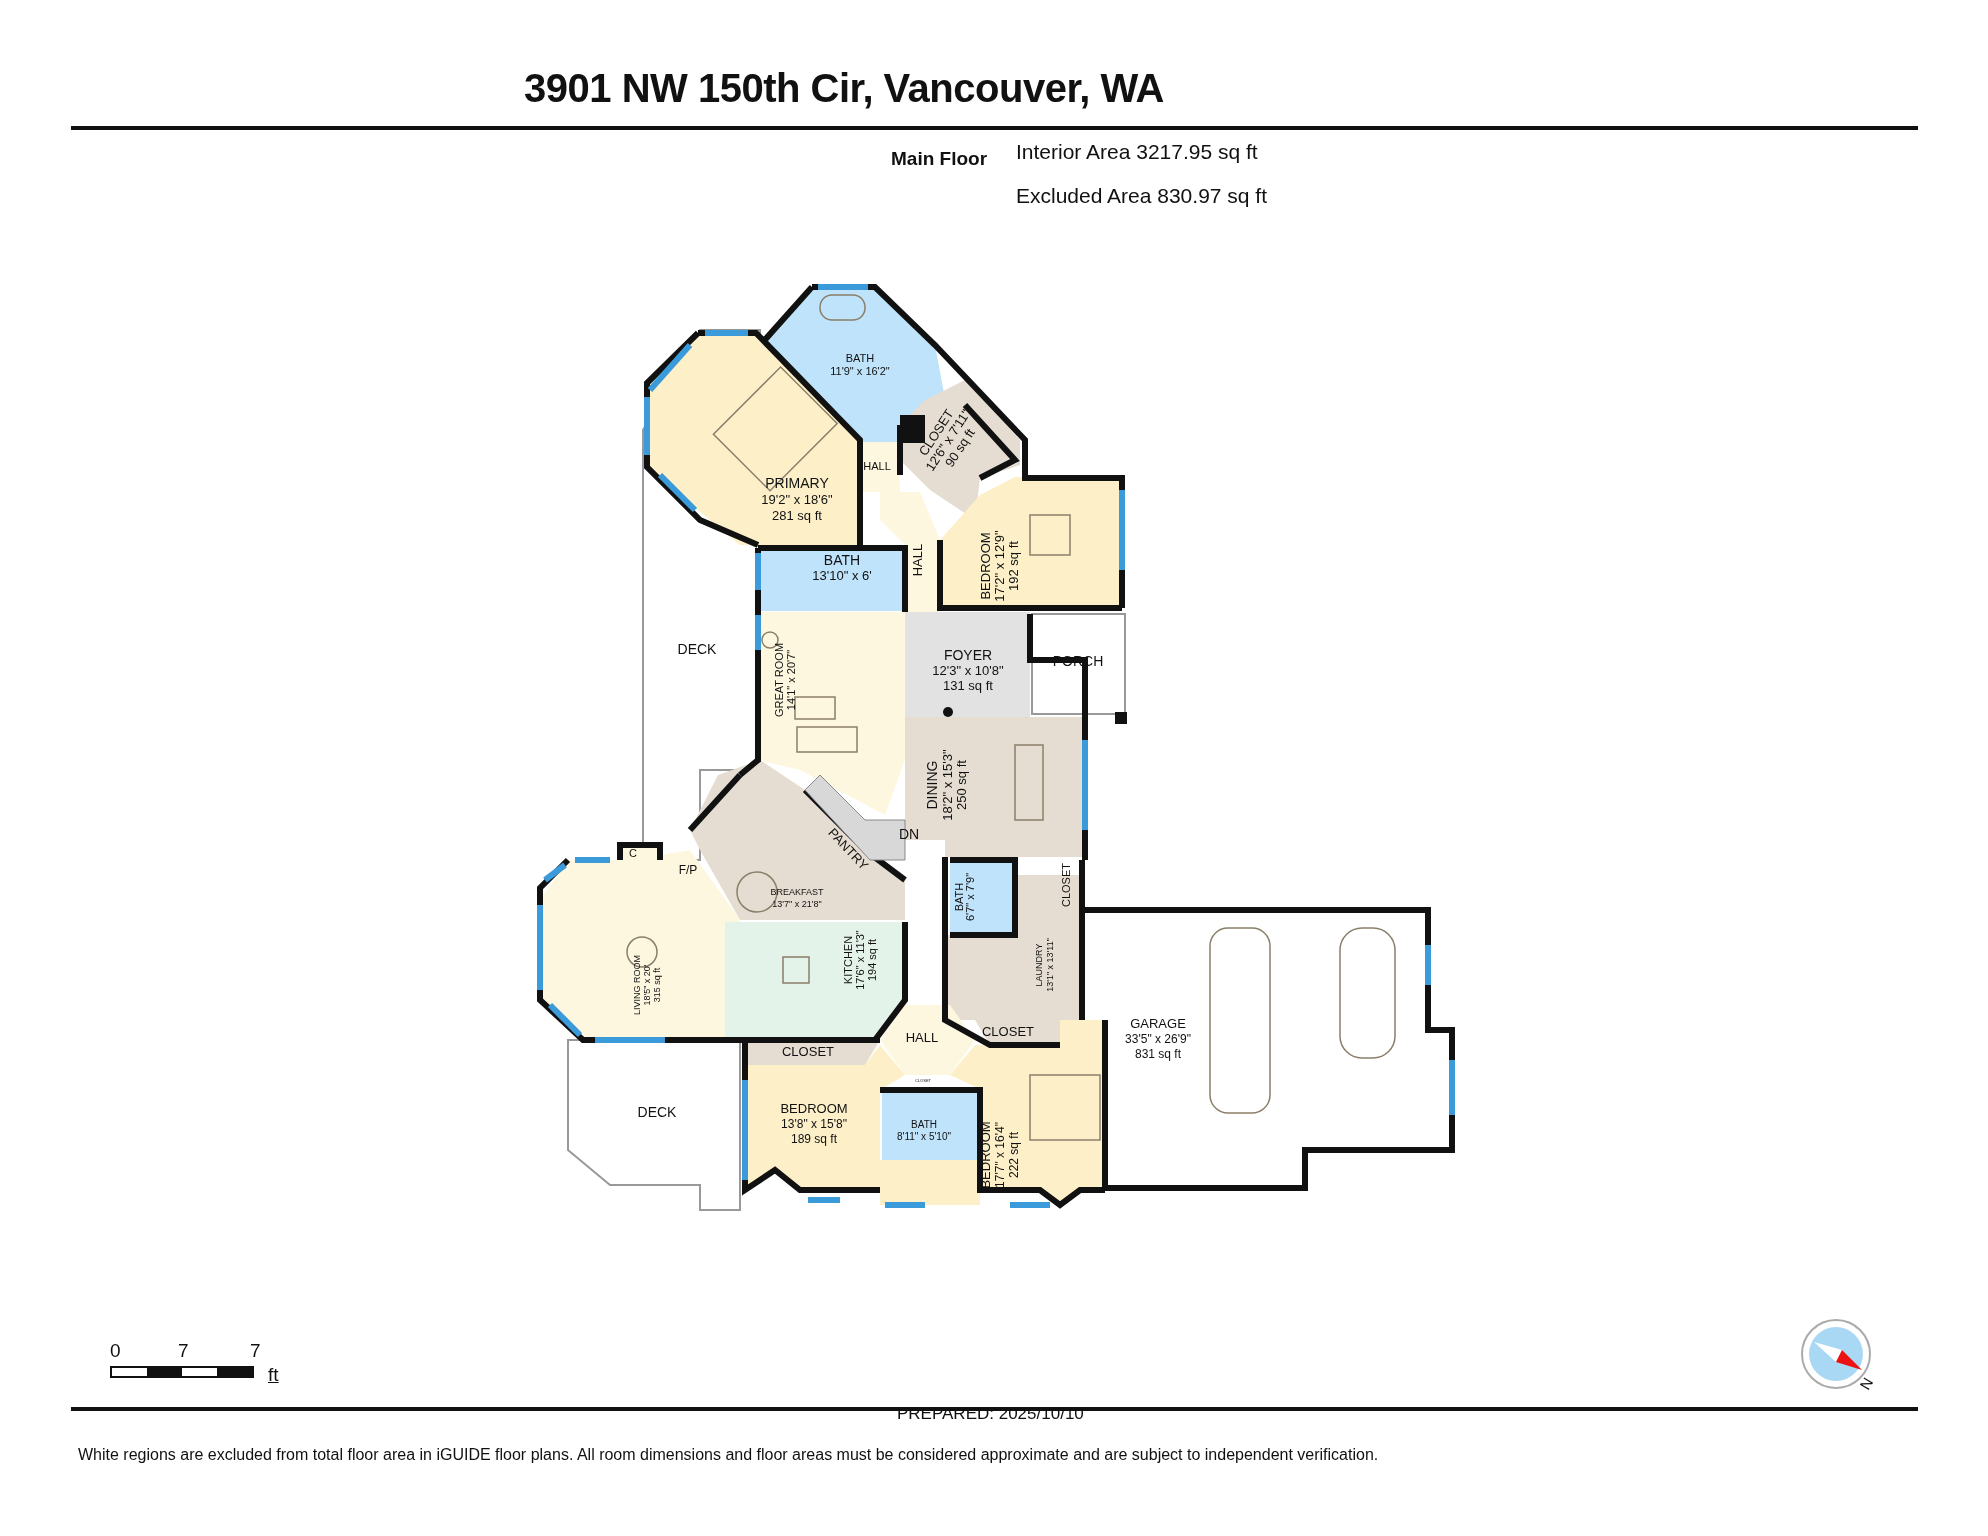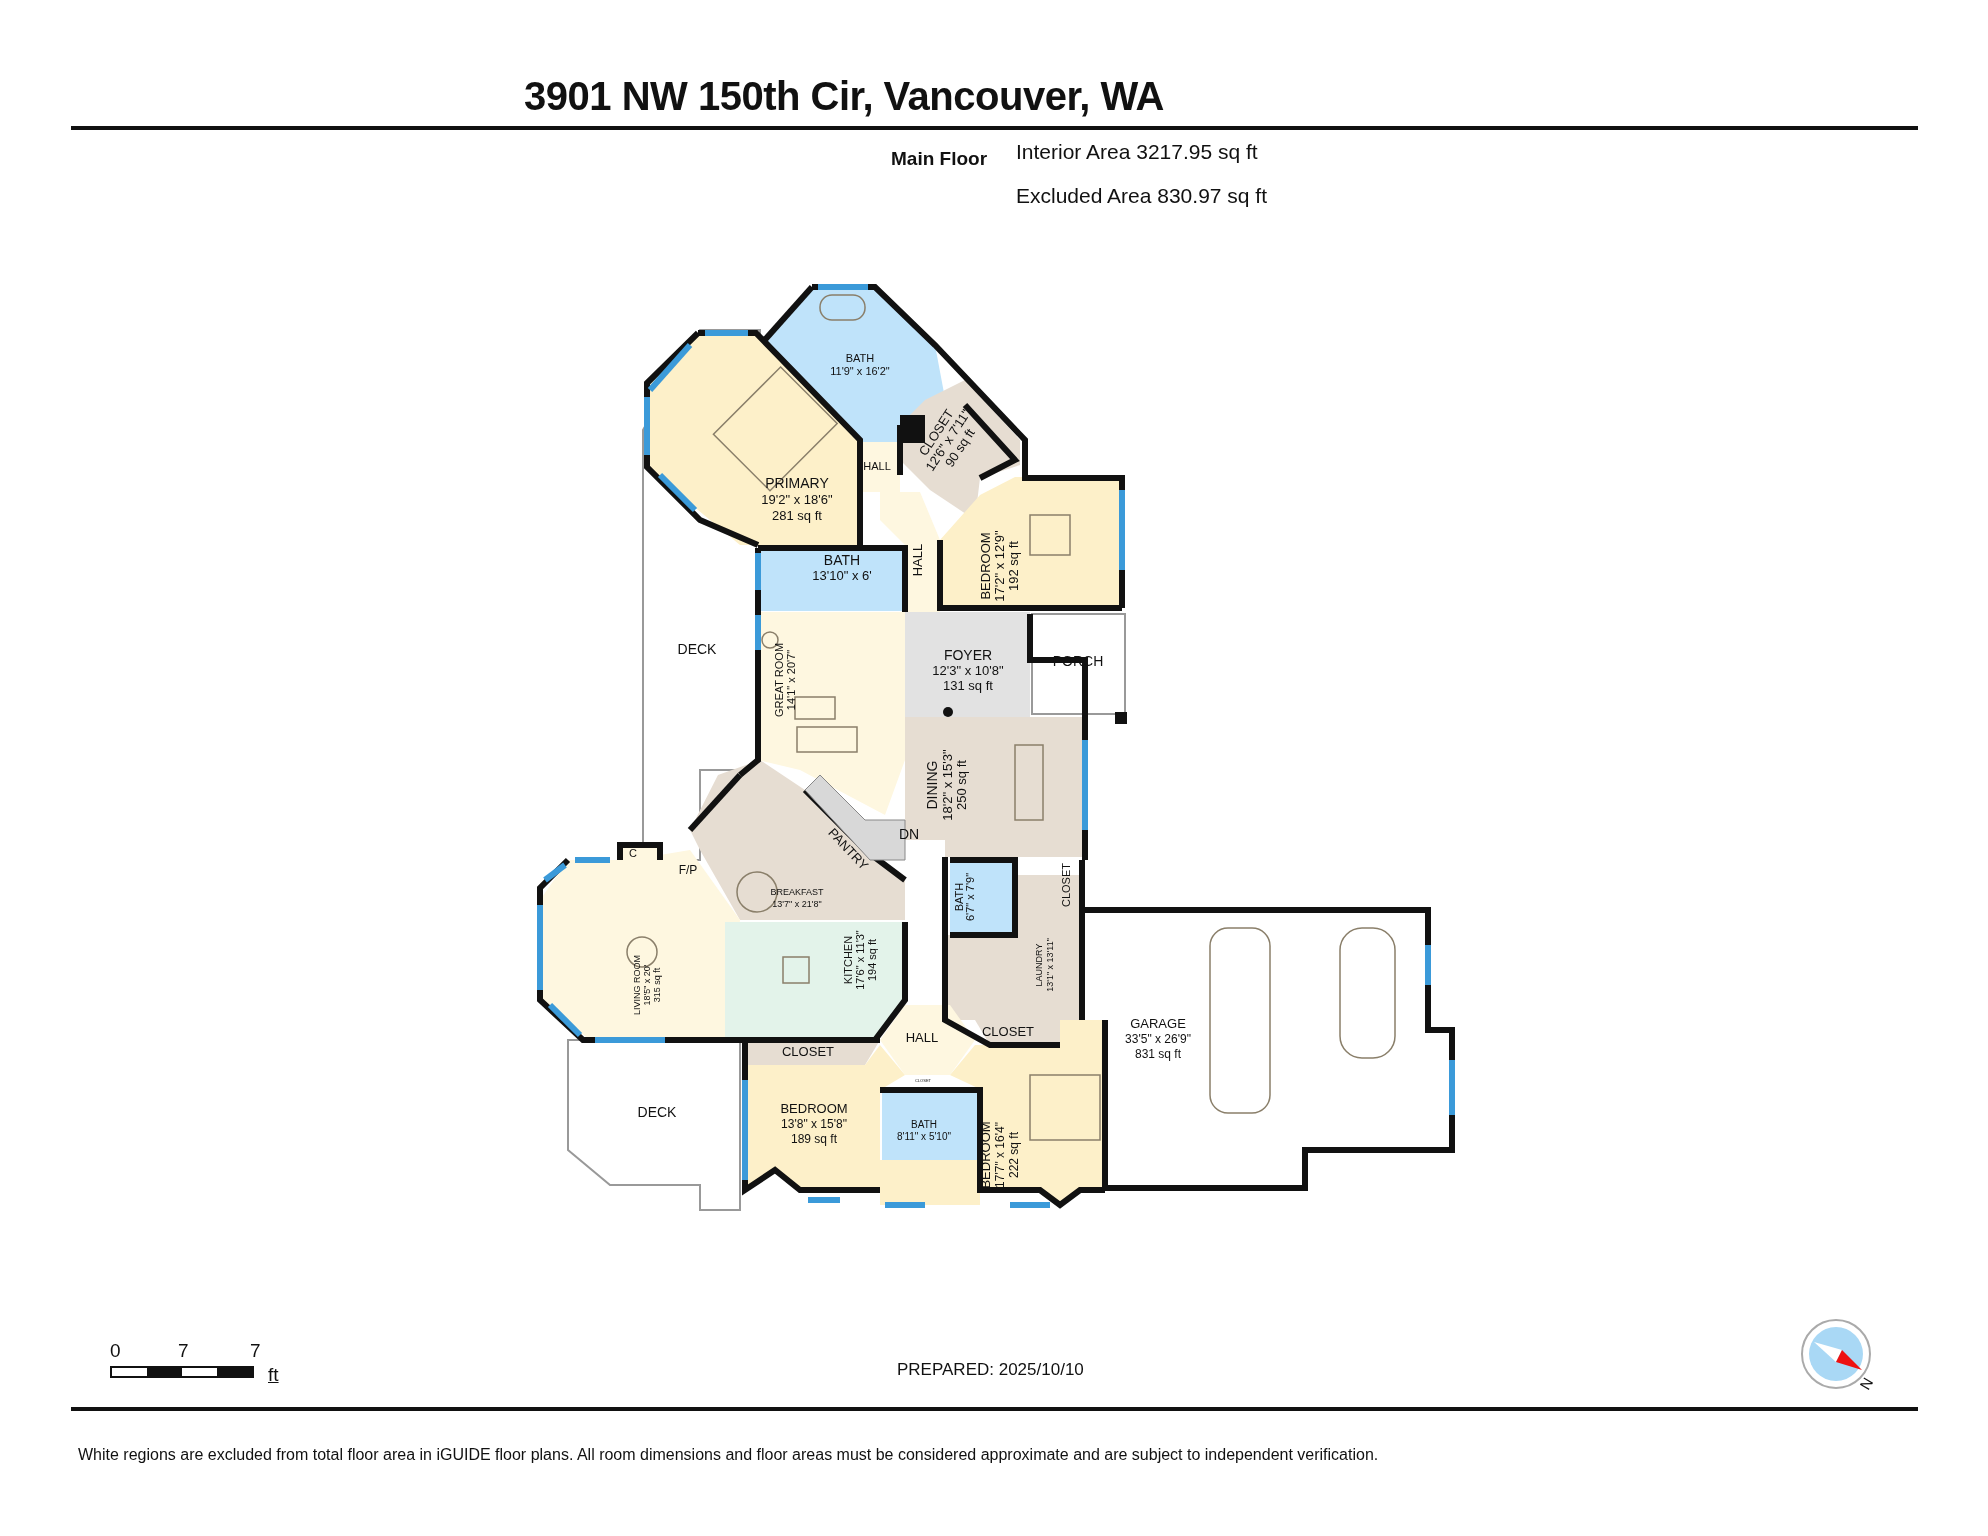--- a/index.html
+++ b/index.html
@@ -1,30 +1,30 @@
 <!DOCTYPE html>
 <html><head>
 <meta charset="utf-8">
 <style>
   html, body { margin:0; padding:0; background:#ffffff; }
   body { width:1988px; height:1536px; position:relative; overflow:hidden;
          font-family:"Liberation Sans", sans-serif; color:#111; }
   .title { position:absolute; left:0; width:1688px; top:66px; text-align:center;
-           font-size:40px; font-weight:bold; letter-spacing:-0.5px;margin-top:8px; }
+           font-size:40px; font-weight:bold; letter-spacing:-0.5px; }
   .rule { position:absolute; left:71px; width:1847px; height:4px; background:#111; }
   .floor-label { position:absolute; left:891px; top:140px; font-size:19px; font-weight:bold;margin-top:8px; }
   .area-line { position:absolute; left:1016px; font-size:21px;text-align:right; }
   .plan { position:absolute; left:0; top:0; }
   .scale { position:absolute; left:110px; top:1340px; }
   .scale .nums { position:relative; height:24px; font-size:19px; }
   .scale .nums span { position:absolute; top:0; }
   .scale .bar { display:flex; border:2px solid #111; width:140px; height:8px; margin-top:2px; }
   .scale .bar div { flex:1; }
   .scale .unit { position:absolute; left:158px; top:24px; font-size:19px;text-decoration:underline; }
-  .prepared { position:absolute; left:897px; top:1360px; font-size:17px; }
+  .prepared { position:absolute; left:897px; top:1404px; font-size:17px; }
   .disclaimer { position:absolute; left:78px; top:1426px; font-size:16px;margin-top:20px; }
   .compass { position:absolute; left:1800px; top:1318px; width:80px; height:80px; }
   svg text { font-family:"Liberation Sans", sans-serif; fill:#111; }
 </style>
 </head>
 <body>
 
 <div class="title">3901 NW 150th Cir, Vancouver, WA</div>
 <div class="rule" style="top:126px"></div>
 <div class="floor-label">Main Floor</div>

